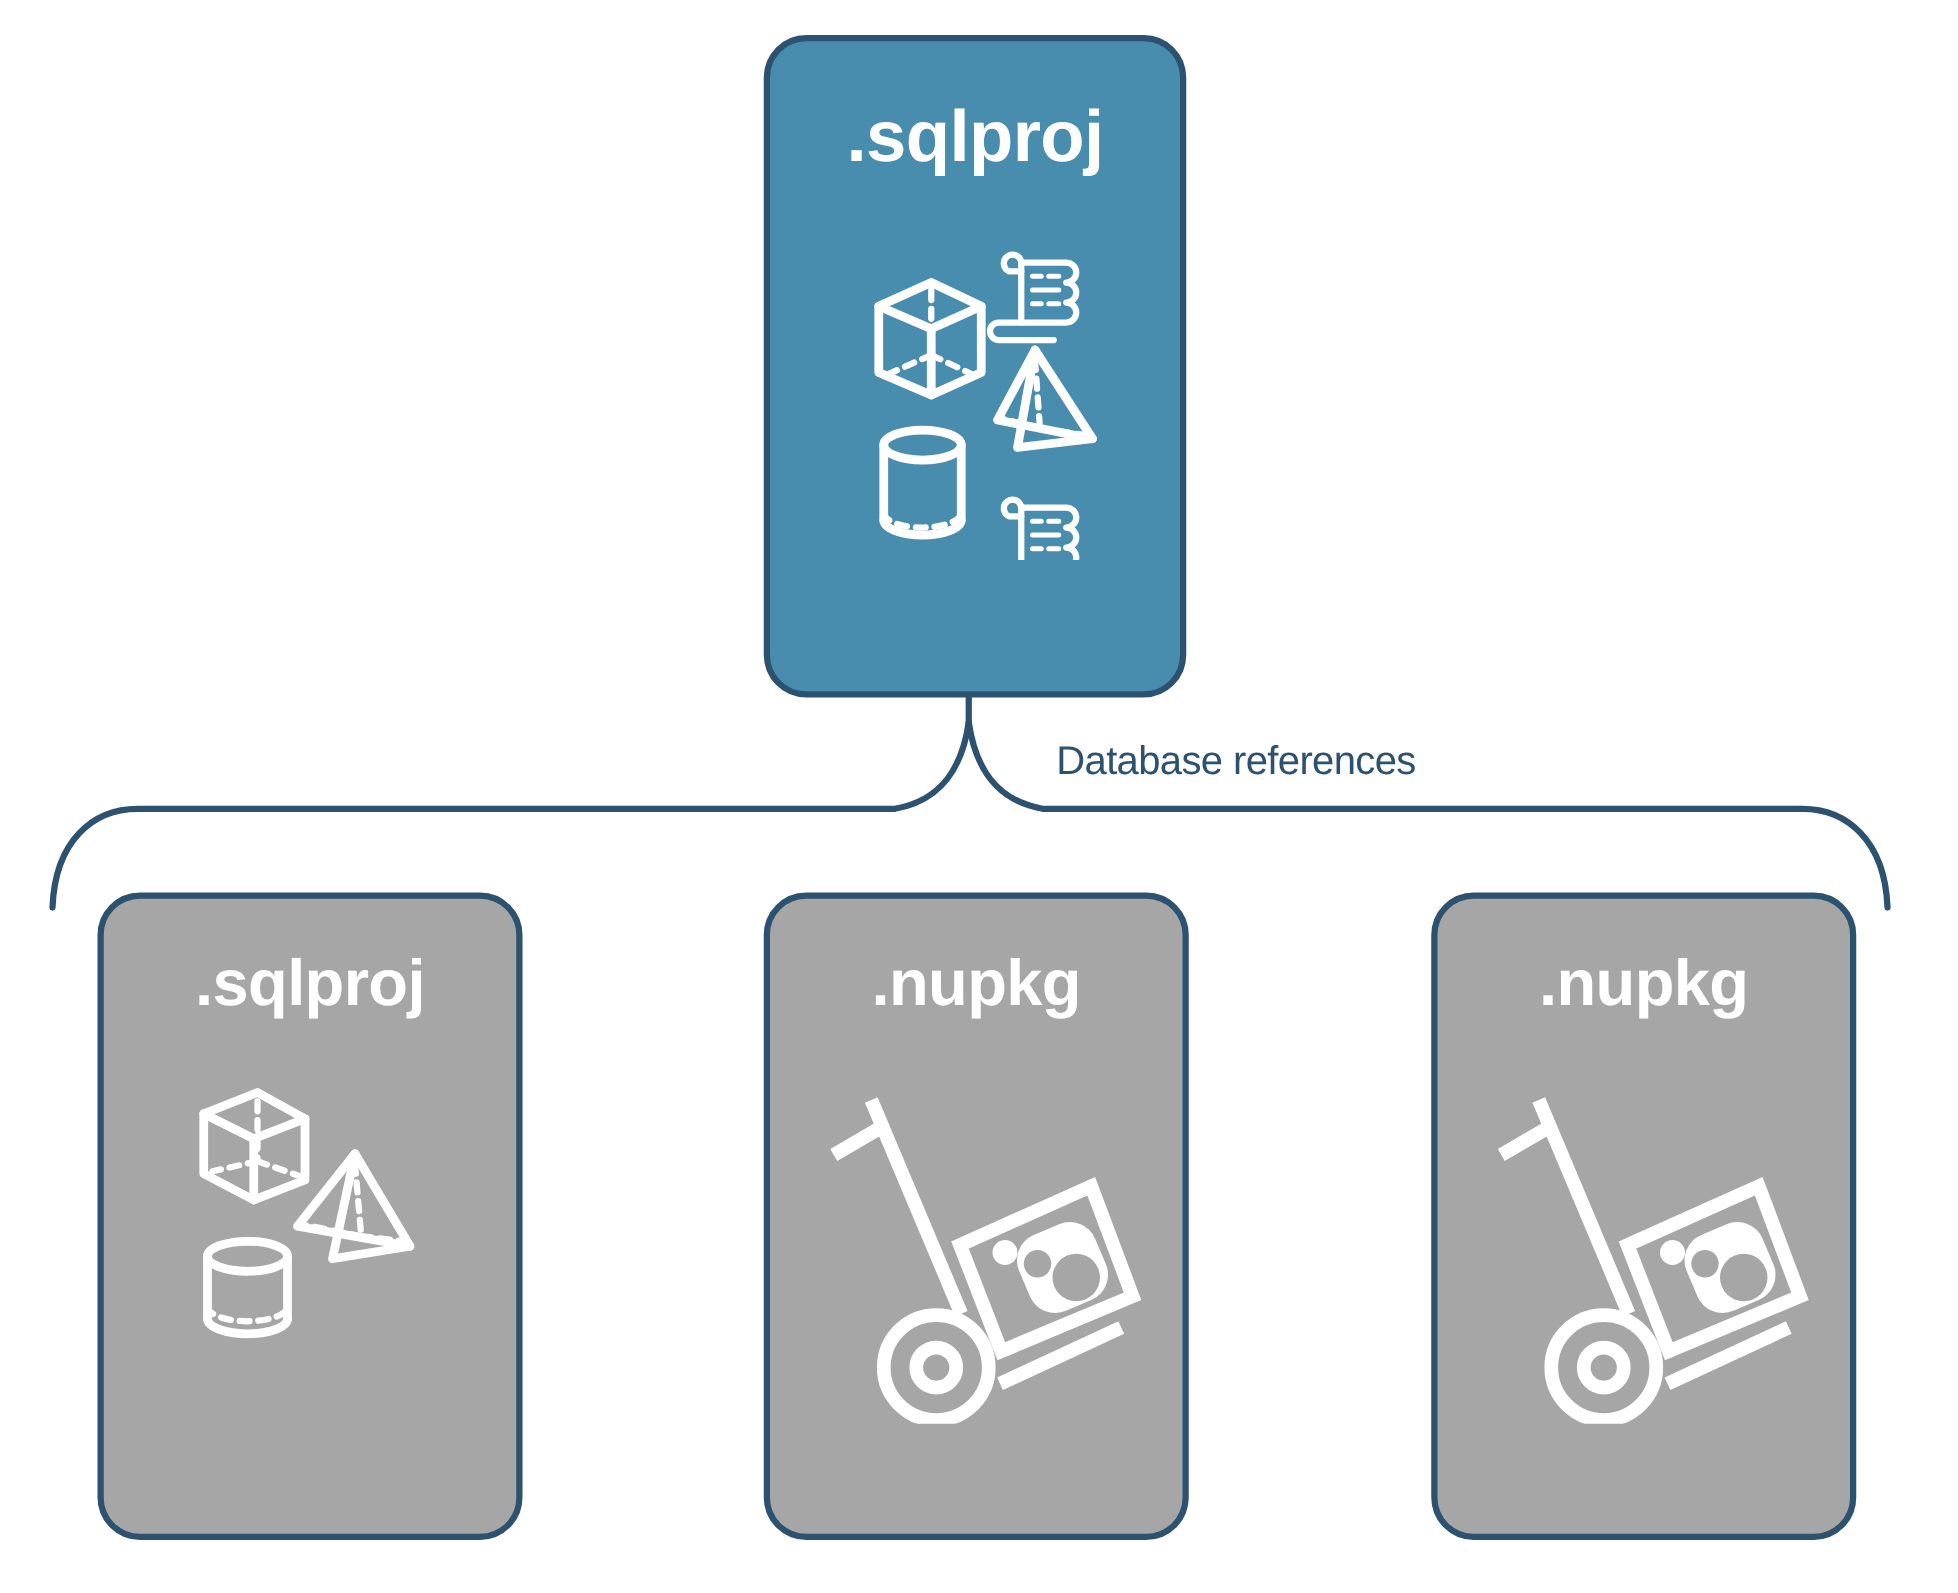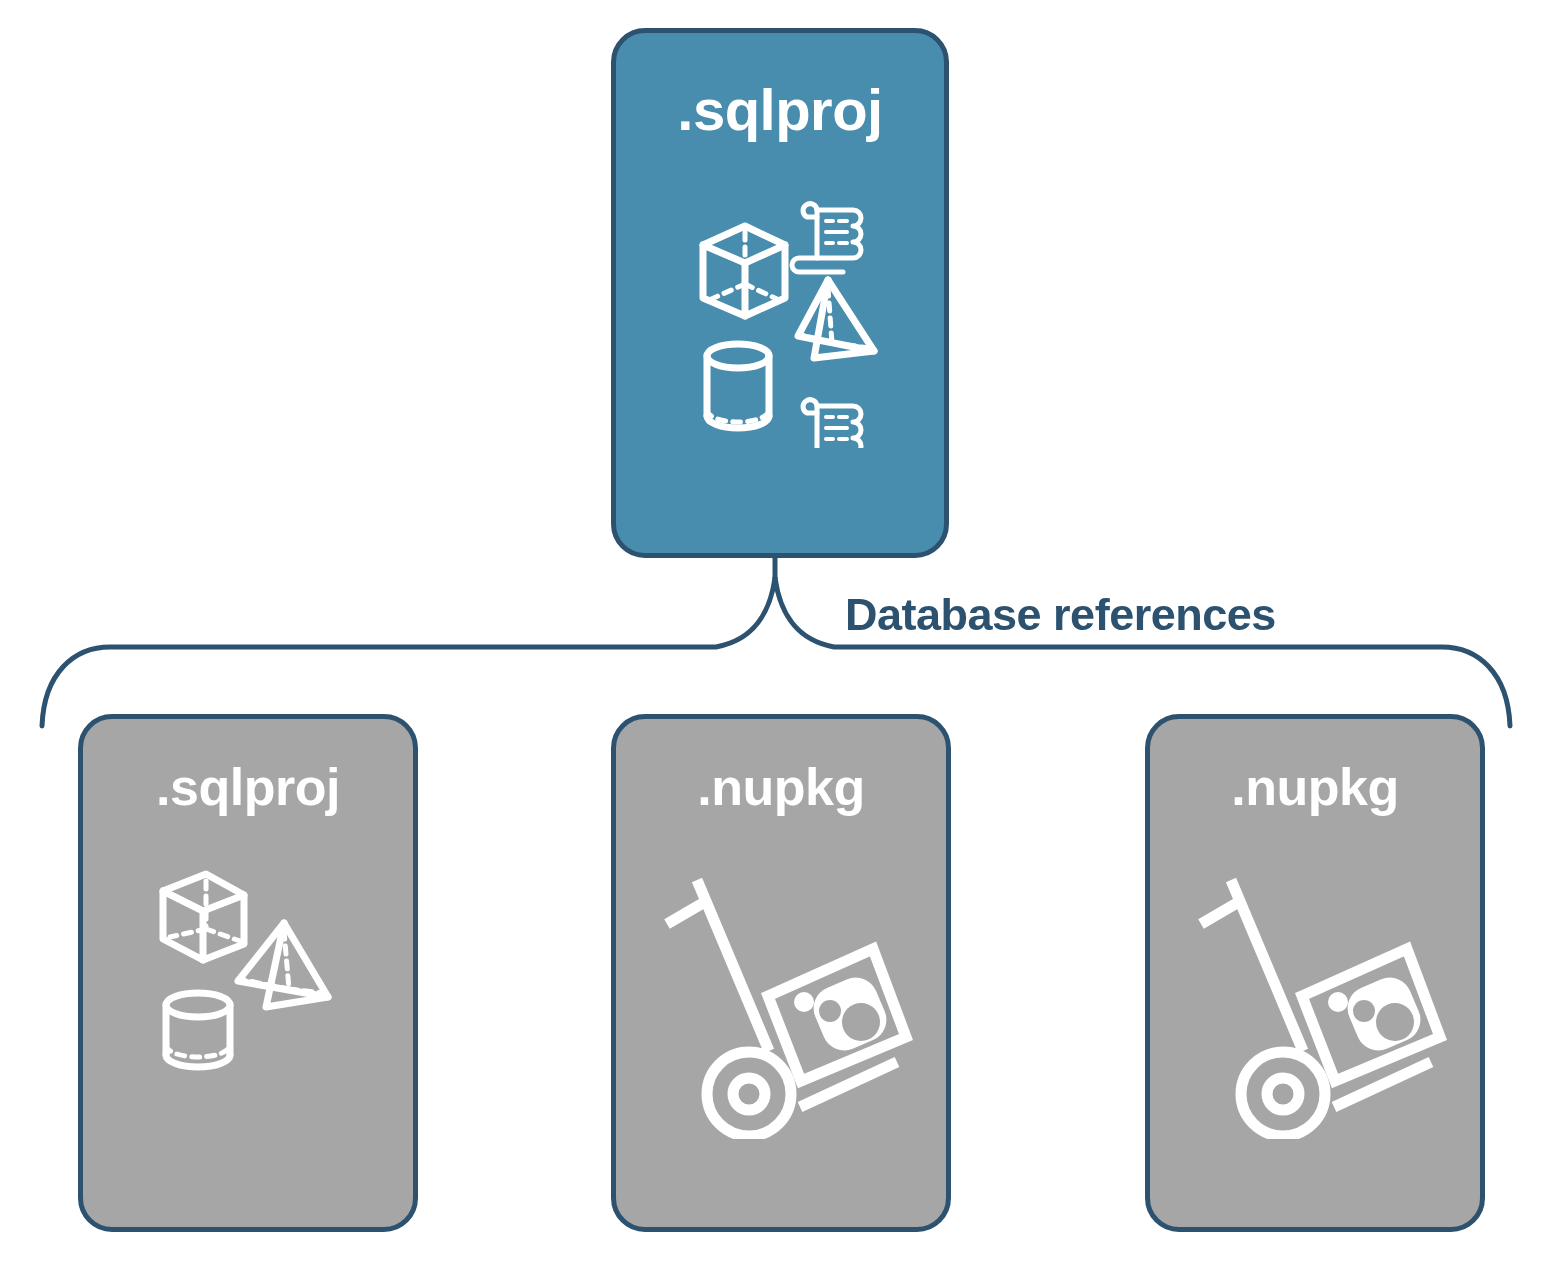--- a/index.html
+++ b/index.html
@@ -55,22 +55,22 @@
     left: 0;
     top: 0;
     width: 1566px;
     height: 1274px;
     pointer-events: none;
   }
 
   .edge-label {
     position: absolute;
     color: #2c5270;
-    font-weight: bold;
-    font-size: 45px;
+    font-weight: normal;
+    font-size: 32px;
     letter-spacing: -0.5px;
     white-space: nowrap;
     line-height: 1;
     user-select: none;
   }
 </style>
 </head>
 <body>
 
 <div id="stage">

